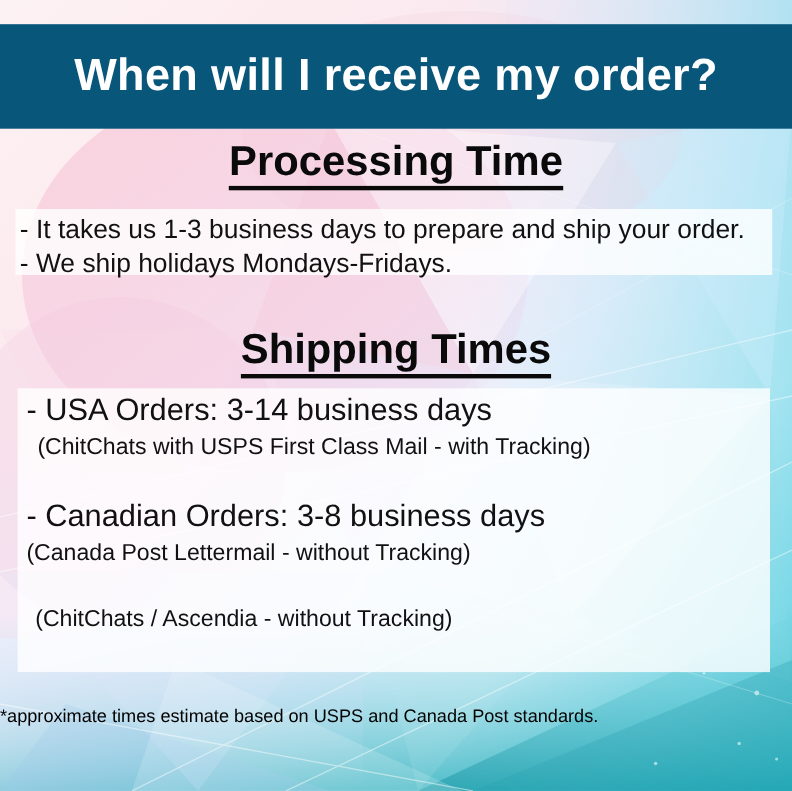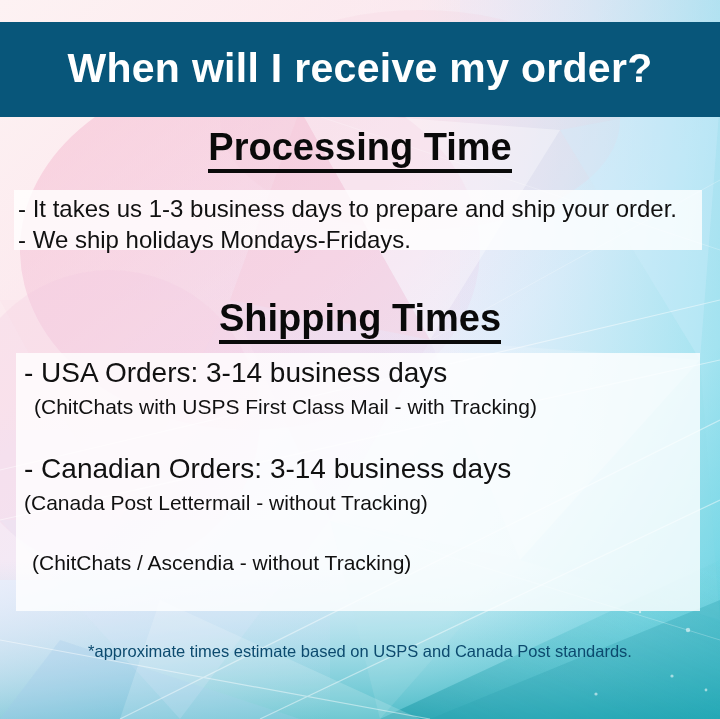--- a/index.html
+++ b/index.html
@@ -75,22 +75,22 @@
   #ship-canada { top:452px; }
   #ship-world  { top:546px; }
   #ship-usa .ship-line2    { padding-left:10px; }
   #ship-canada .ship-line2 { padding-left:0px; }
   #ship-world .ship-line2  { padding-left:8px; }
 
   
   .footer-note {
     position:absolute;
     left:0; top:640px; width:720px;
-    text-align:center;
-    color:#0c4a6e;
+    text-align:left;
+    color:#000000;
     font-size:16.5px;
     line-height:23px;
     font-weight:400;
   }
   .footer-note div { white-space:nowrap; }
 </style>
 </head>
 <body>
 
 <div id="bg-art">
@@ -205,21 +205,21 @@
   </div>
 
   <div class="panel" id="panel-shipping"></div>
 
   <div class="ship-group" id="ship-usa">
     <div class="ship-line1">- USA Orders: 3-14 business days</div>
     <div class="ship-line2">(ChitChats with USPS First Class Mail - with Tracking)</div>
   </div>
 
   <div class="ship-group" id="ship-canada">
-    <div class="ship-line1">- Canadian Orders: 3-14 business days</div>
+    <div class="ship-line1">- Canadian Orders: 3-8 business days</div>
     <div class="ship-line2">(Canada Post Lettermail - without Tracking)</div>
   </div>
 
   <div class="ship-group" id="ship-world">
     <div class="ship-line2">(ChitChats / Ascendia - without Tracking)</div>
   </div>
 
   <div class="footer-note">
     <div>*approximate times estimate based on USPS and Canada Post standards.</div>
   </div>

